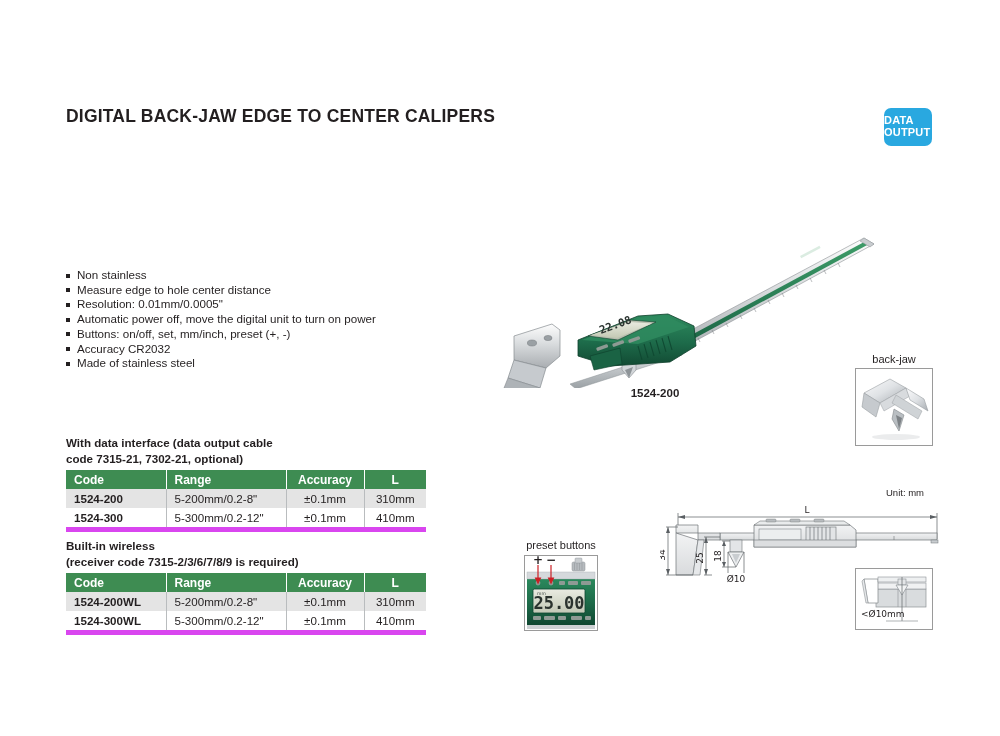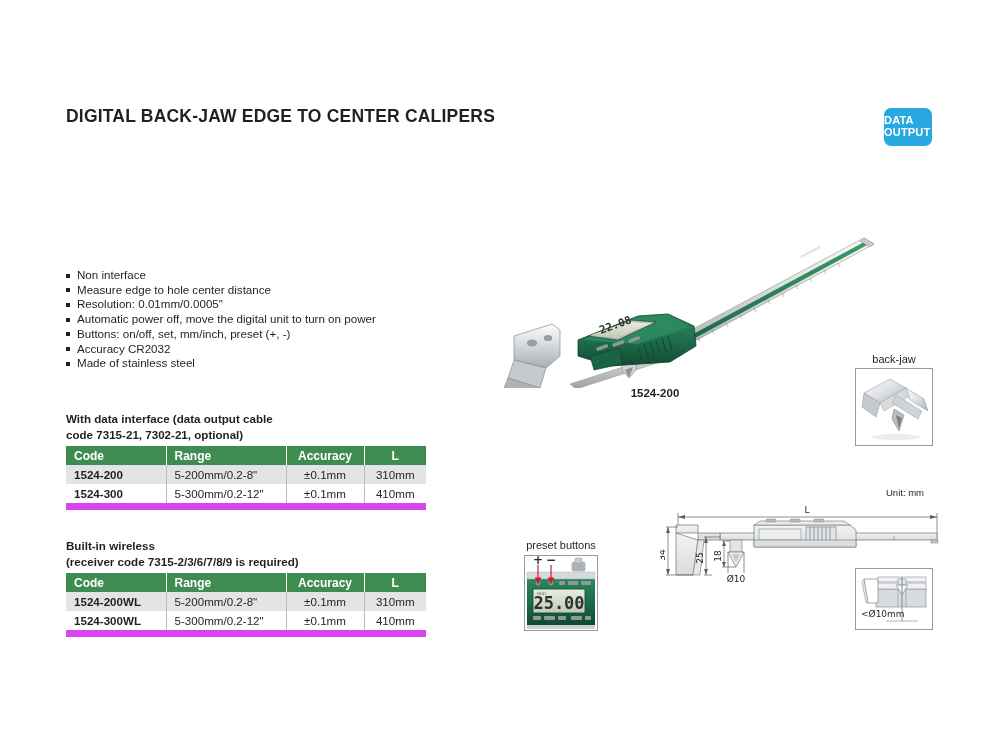--- a/index.html
+++ b/index.html
@@ -71,21 +71,21 @@
   table.spec tbody td{
     height:19px;padding:0 0 0 8px;
     border-right:1px solid #b9bcbe;
     color:#231f20;
   }
   table.spec tbody td:last-child{border-right:none;}
   table.spec tbody td.ctr{text-align:center;padding-left:0;}
   table.spec tbody td.code{font-weight:bold;}
   table.spec tbody tr.alt td{background:#e4e4e4;}
   table.spec tbody tr.plain td{background:#ffffff;}
-  table.spec tbody tr:last-child td{border-bottom:7px solid #d946ef;}
+  table.spec tbody tr:last-child td{border-bottom:5px solid #d946ef;}
 
   
   .cap-center{
     position:absolute;text-align:center;
     font-size:11.5px;font-weight:bold;color:#231f20;
   }
   .cap-plain{
     position:absolute;text-align:center;
     font-size:11px;color:#231f20;
   }
@@ -111,21 +111,21 @@
   <div class="title">DIGITAL BACK-JAW EDGE TO CENTER CALIPERS</div>
 
   <div class="badge">
     <span>DATA</span>
     <span>OUTPUT</span>
   </div>
 
   <div class="features">
     <div class="feat">
       <span class="sq"></span>
-      <span>Non interface</span>
+      <span>Non stainless</span>
     </div>
     <div class="feat">
       <span class="sq"></span>
       <span>Measure edge to hole center distance</span>
     </div>
     <div class="feat">
       <span class="sq"></span>
       <span>Resolution: 0.01mm/0.0005"</span>
     </div>
     <div class="feat">
@@ -139,21 +139,21 @@
     <div class="feat">
       <span class="sq"></span>
       <span>Accuracy CR2032</span>
     </div>
     <div class="feat">
       <span class="sq"></span>
       <span>Made of stainless steel</span>
     </div>
   </div>
 
-  <div class="tbl-wrap" style="top:412px;">
+  <div class="tbl-wrap" style="top:436px;">
     <div class="tbl-cap">With data interface (data output cable</div>
     <div class="tbl-cap" style="margin-top:-3px;">code 7315-21, 7302-21, optional)</div>
     <table class="spec">
       <colgroup>
           <col class="c1">
           <col class="c2">
           <col class="c3">
           <col class="c4">
         </colgroup>
       <thead>

